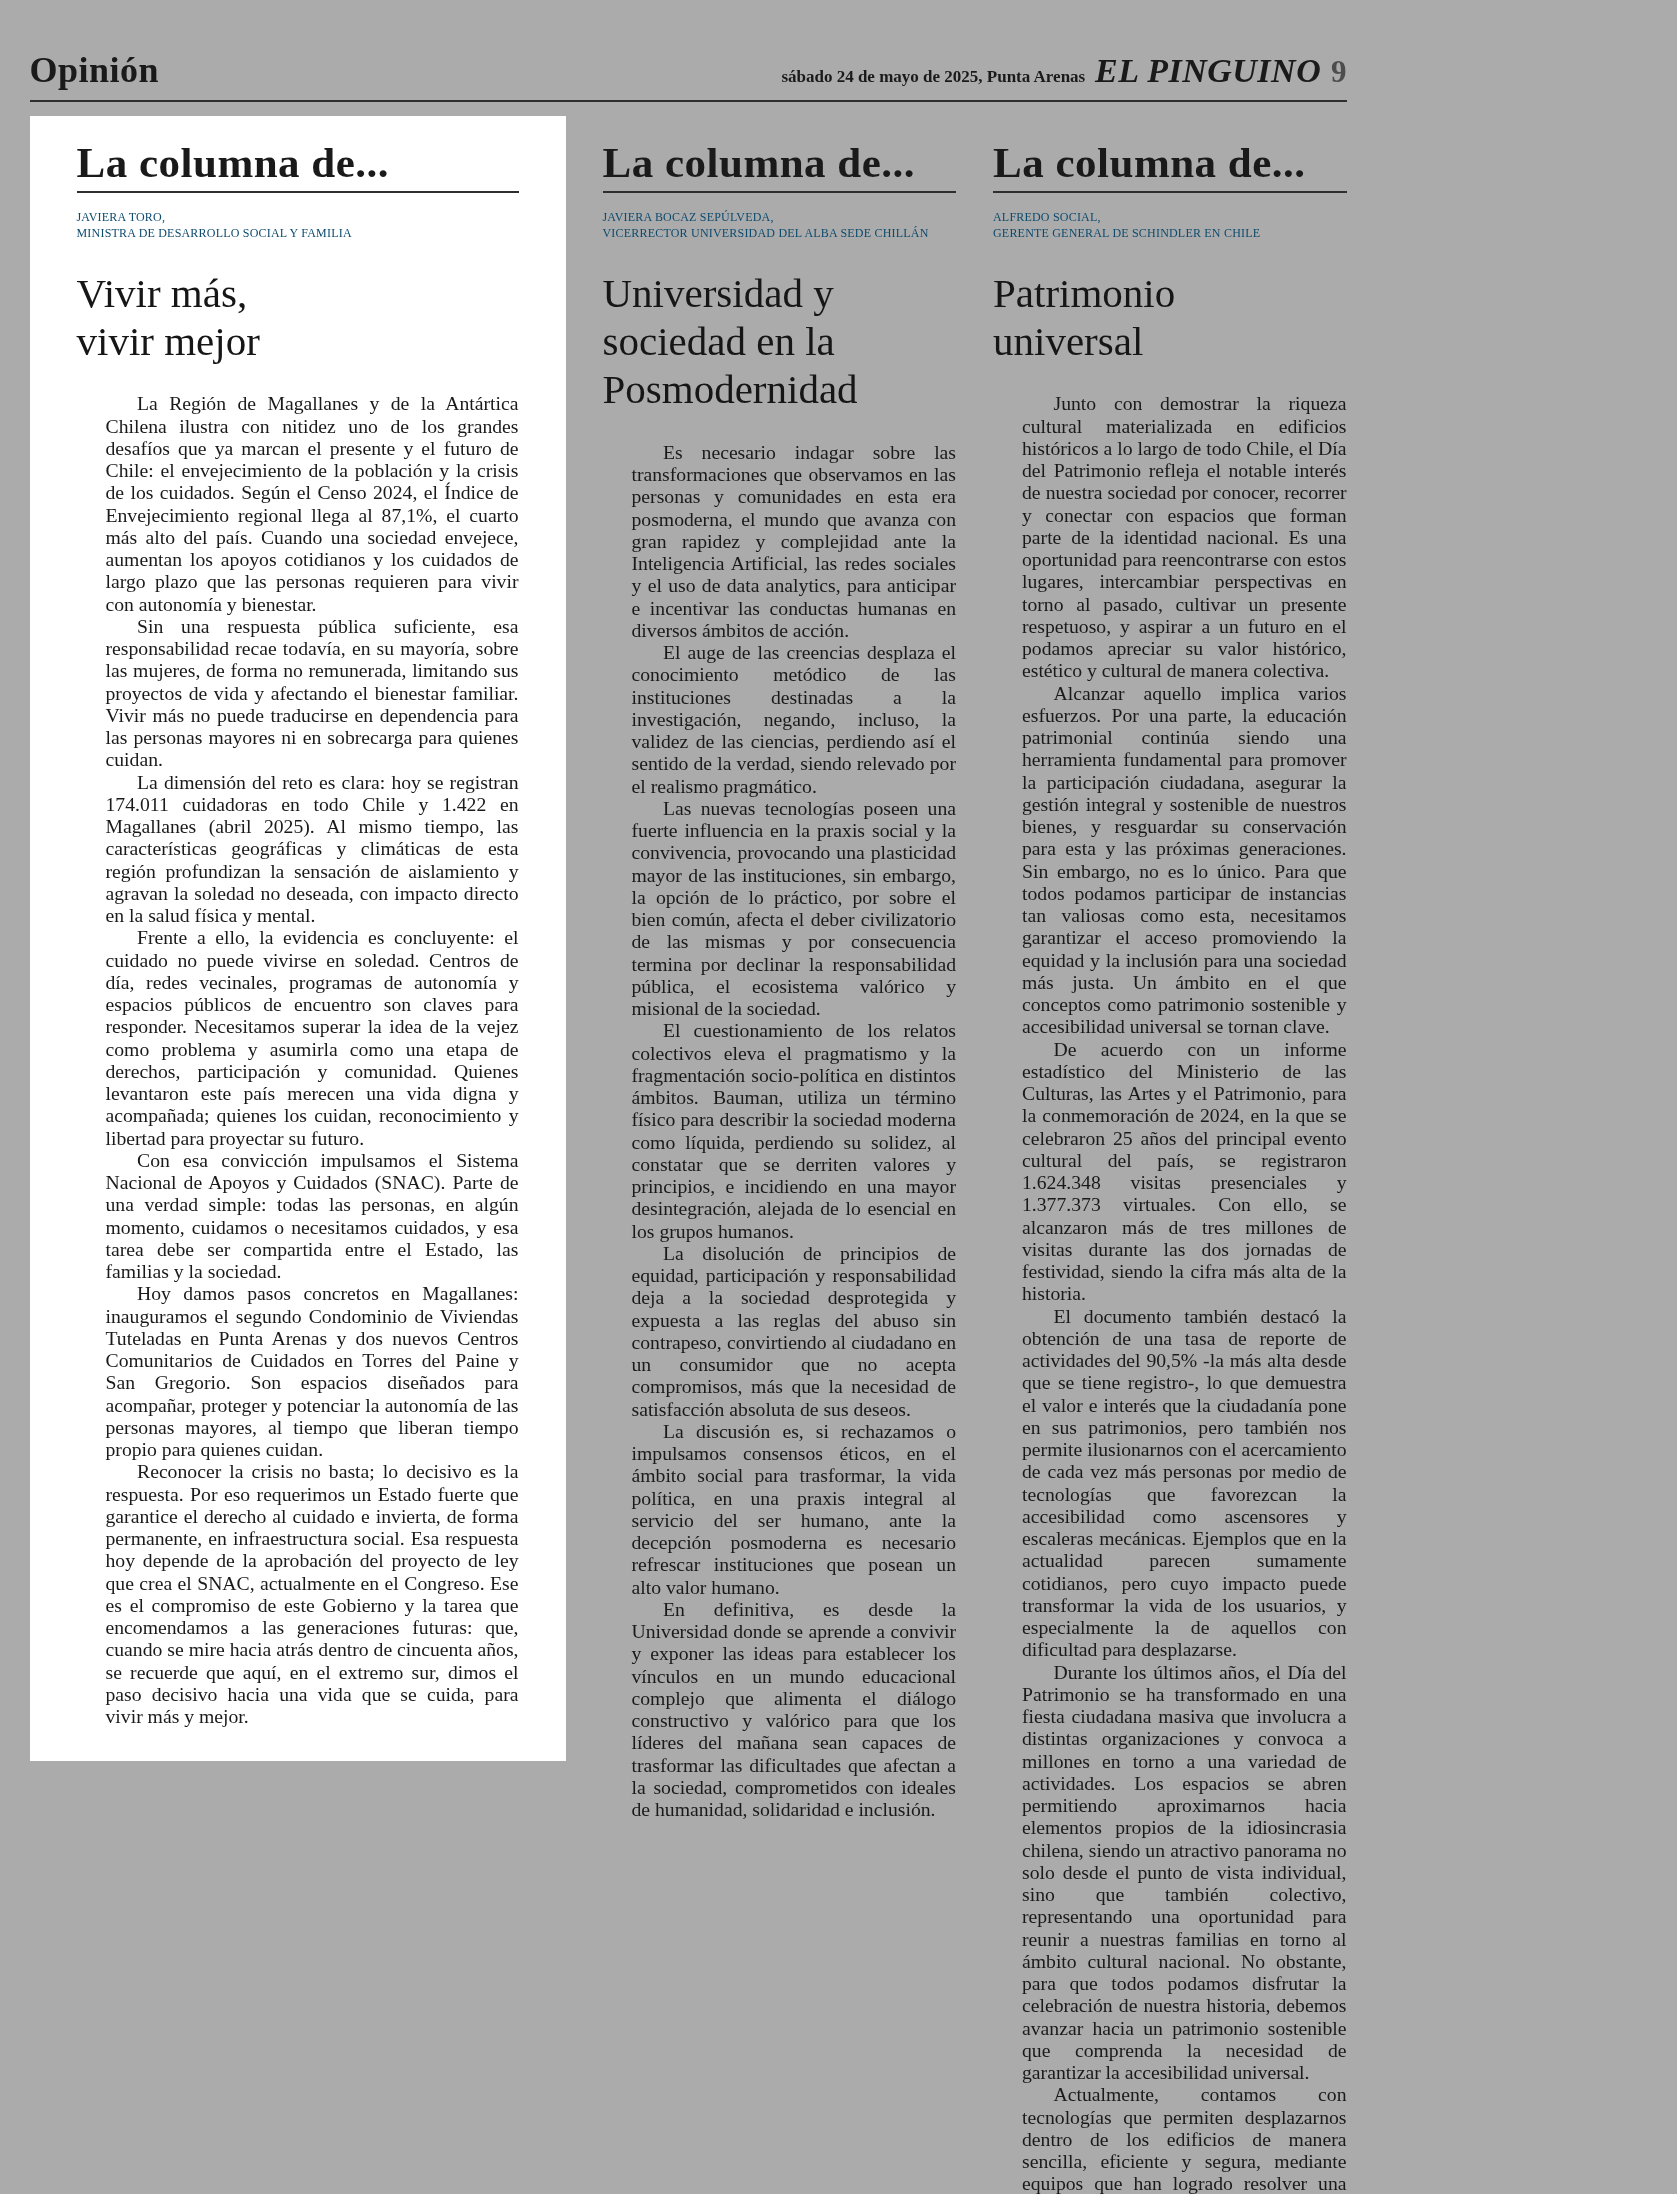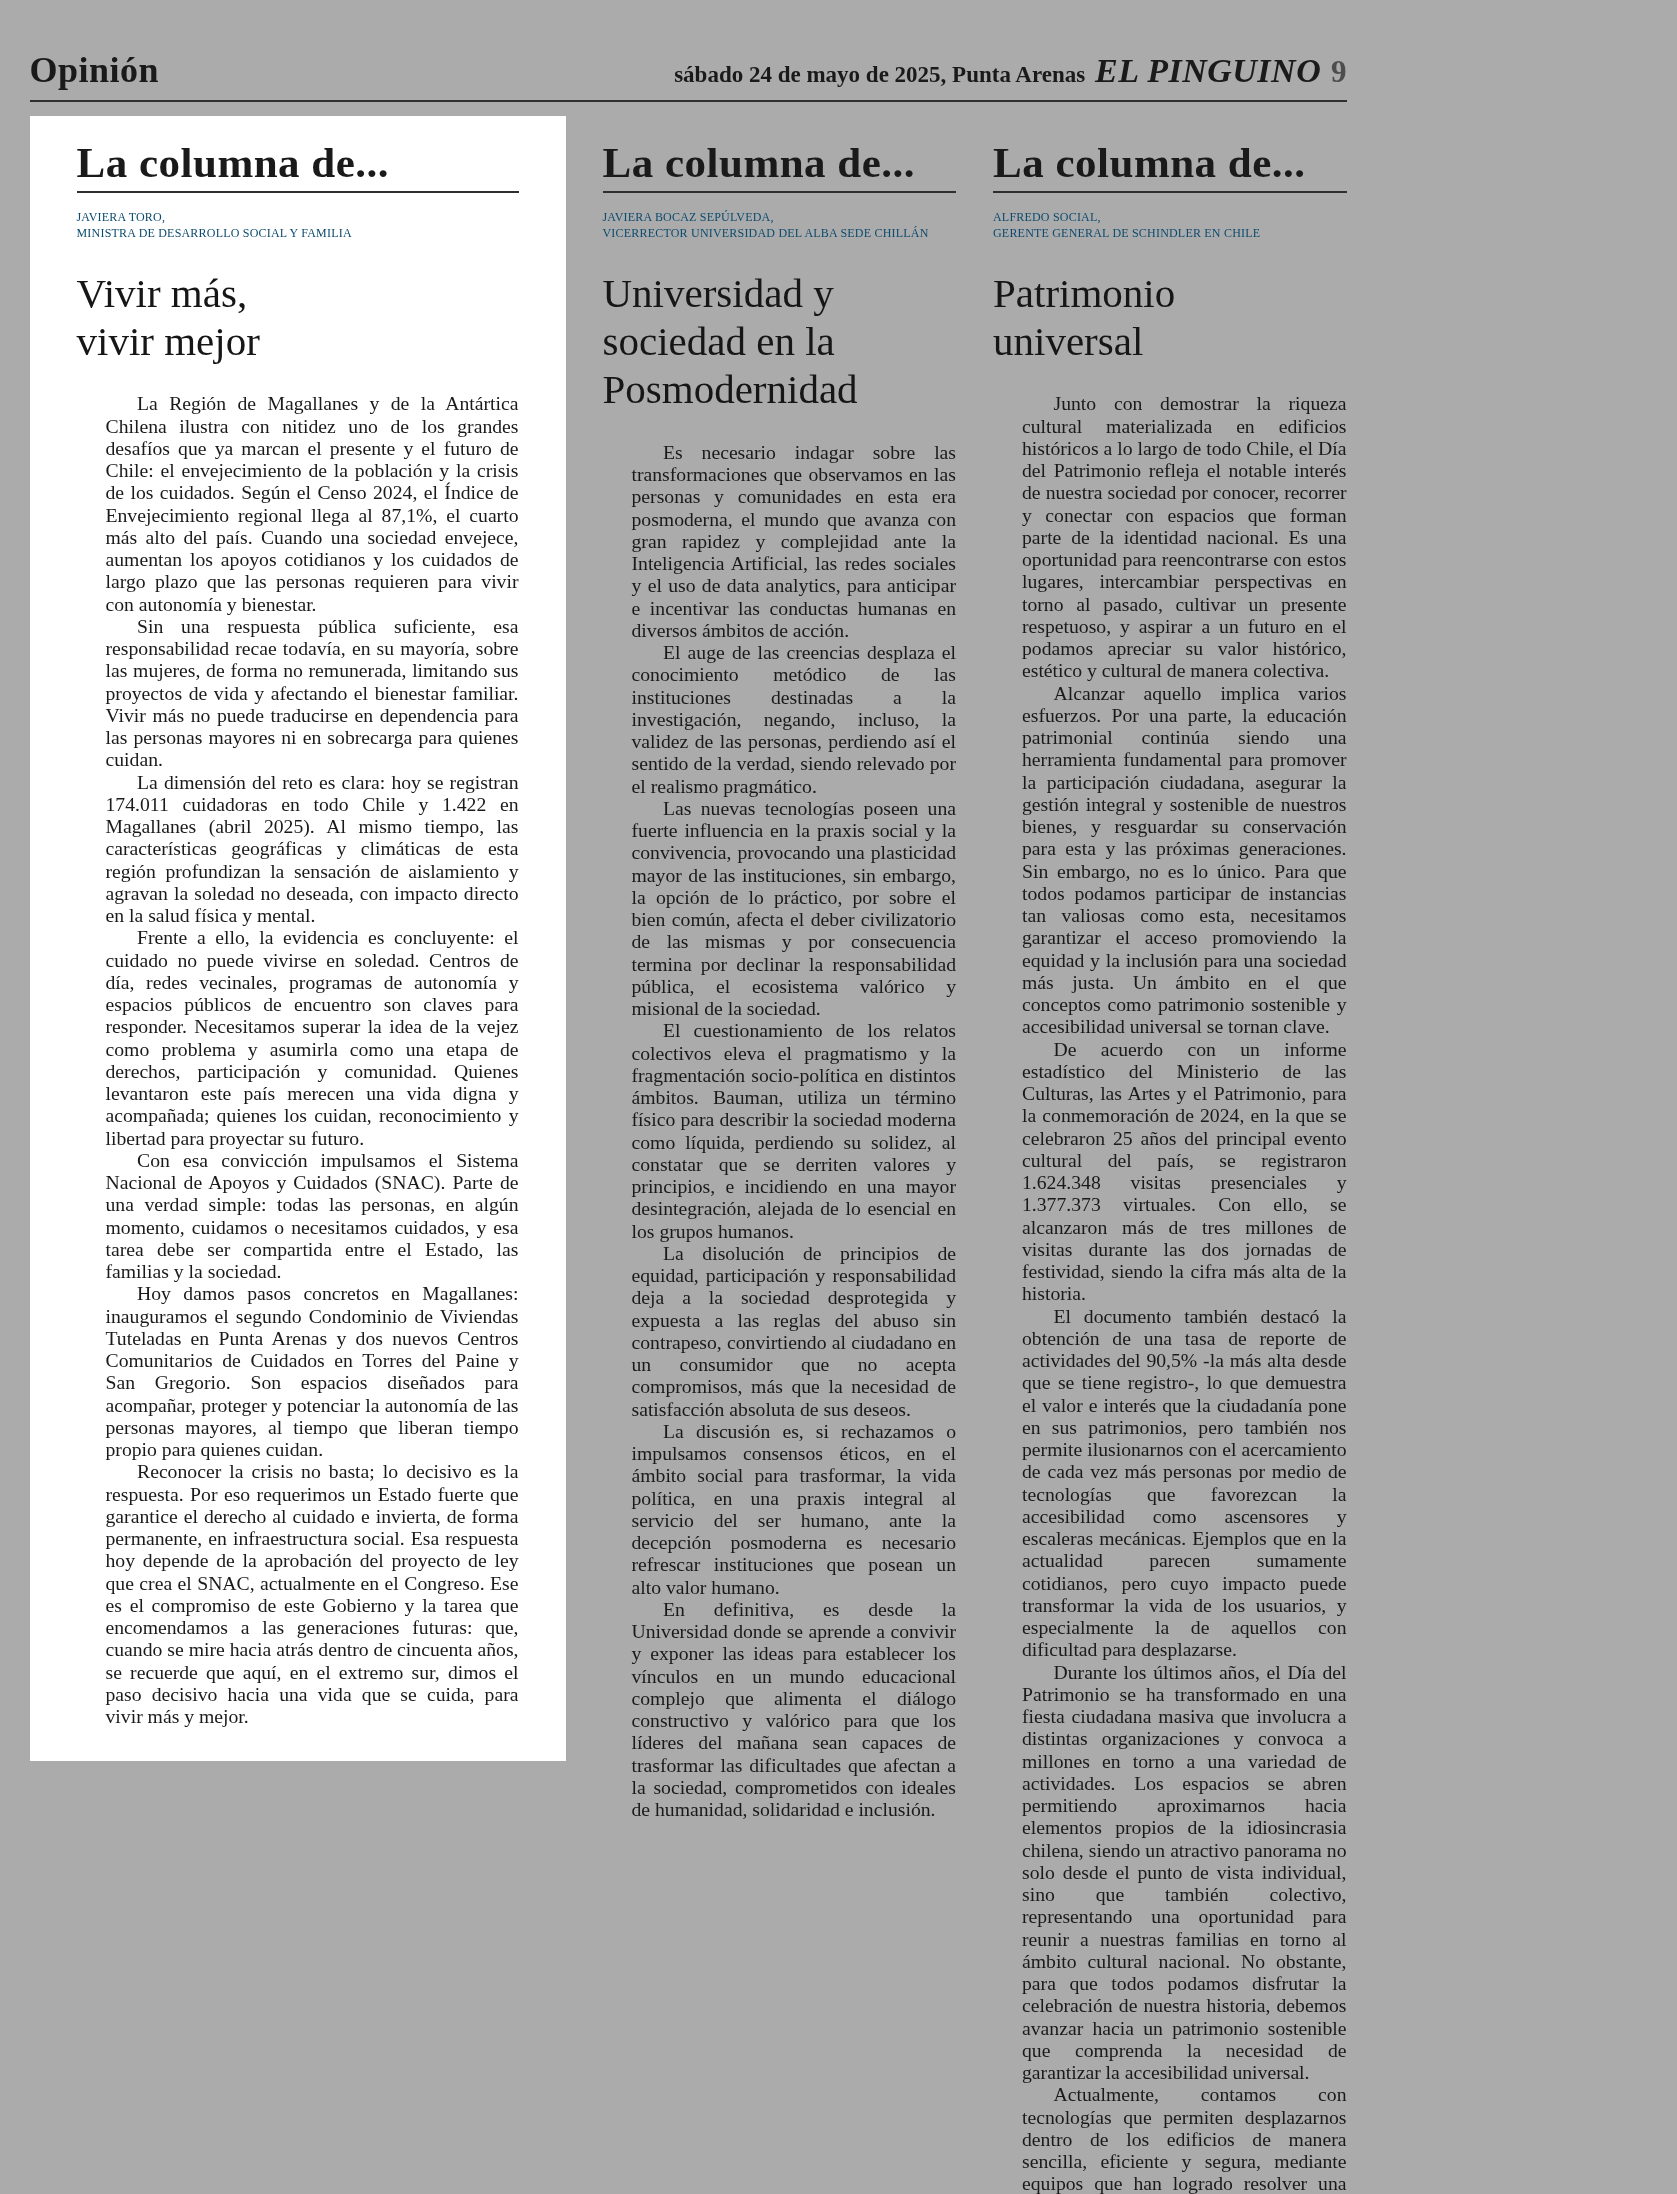--- a/index.html
+++ b/index.html
@@ -28,21 +28,21 @@
     font-size: 36px;
     font-weight: bold;
     letter-spacing: 0.5px;
   }
   .header-right {
     display: flex;
     align-items: baseline;
     gap: 9.8px;
     font-weight: bold;
   }
-  .dateline { font-size: 23px; text-align: center; }
+  .dateline { font-size: 17px; text-align: center; }
   .masthead { font-size: 34px; font-style: italic; letter-spacing: 0.5px; }
   .page-number { font-size: 31px; color: #4d4d4d; }
   .header-rule { border-bottom: 2.5px solid #2e2e2e; margin-top: 8.8px; }
   .columns {
     display: grid;
     grid-template-columns: 536px 1fr 1fr;
     gap: 37px;
     align-items: start;
     margin-top: 13.8px;
   }
@@ -138,21 +138,21 @@
       <h2 class="kicker">La columna de...</h2>
       <div class="byline">
         <div>JAVIERA BOCAZ SEPÚLVEDA,</div>
         <div>VICERRECTOR UNIVERSIDAD DEL ALBA SEDE CHILLÁN</div>
       </div>
       <h1 class="title">Universidad y
 sociedad en la
 Posmodernidad</h1>
       <div class="article-body">
           <p>Es necesario indagar sobre las transformaciones que observamos en las personas y comunidades en esta era posmoderna, el mundo que avanza con gran rapidez y complejidad ante la Inteligencia Artificial, las redes sociales y el uso de data analytics, para anticipar e incentivar las conductas humanas en diversos ámbitos de acción.</p>
-          <p>El auge de las creencias desplaza el conocimiento metódico de las instituciones destinadas a la investigación, negando, incluso, la validez de las personas, perdiendo así el sentido de la verdad, siendo relevado por el realismo pragmático.</p>
+          <p>El auge de las creencias desplaza el conocimiento metódico de las instituciones destinadas a la investigación, negando, incluso, la validez de las ciencias, perdiendo así el sentido de la verdad, siendo relevado por el realismo pragmático.</p>
           <p>Las nuevas tecnologías poseen una fuerte influencia en la praxis social y la convivencia, provocando una plasticidad mayor de las instituciones, sin embargo, la opción de lo práctico, por sobre el bien común, afecta el deber civilizatorio de las mismas y por consecuencia termina por declinar la responsabilidad pública, el ecosistema valórico y misional de la sociedad.</p>
           <p>El cuestionamiento de los relatos colectivos eleva el pragmatismo y la fragmentación socio-política en distintos ámbitos. Bauman, utiliza un término físico para describir la sociedad moderna como líquida, perdiendo su solidez, al constatar que se derriten valores y principios, e incidiendo en una mayor desintegración, alejada de lo esencial en los grupos humanos.</p>
           <p>La disolución de principios de equidad, participación y responsabilidad deja a la sociedad desprotegida y expuesta a las reglas del abuso sin contrapeso, convirtiendo al ciudadano en un consumidor que no acepta compromisos, más que la necesidad de satisfacción absoluta de sus deseos.</p>
           <p>La discusión es, si rechazamos o impulsamos consensos éticos, en el ámbito social para trasformar, la vida política, en una praxis integral al servicio del ser humano, ante la decepción posmoderna es necesario refrescar instituciones que posean un alto valor humano.</p>
           <p>En definitiva, es desde la Universidad donde se aprende a convivir y exponer las ideas para establecer los vínculos en un mundo educacional complejo que alimenta el diálogo constructivo y valórico para que los líderes del mañana sean capaces de trasformar las dificultades que afectan a la sociedad, comprometidos con ideales de humanidad, solidaridad e inclusión.</p>
         </div>
     </article>
 
     <article class="column">
       <h2 class="kicker">La columna de...</h2>

